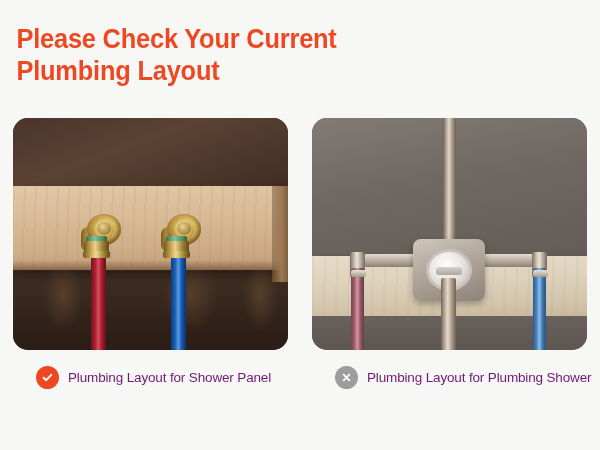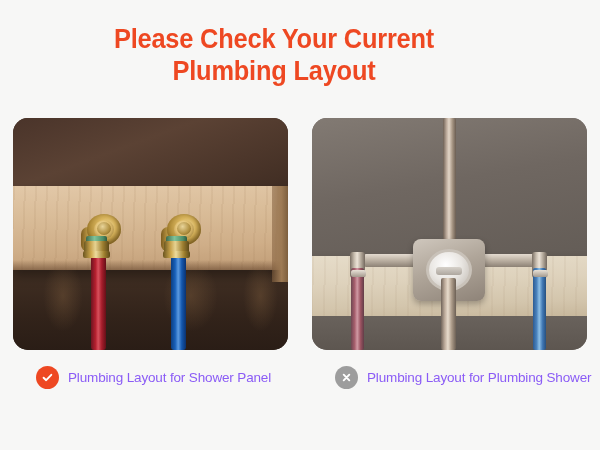--- a/index.html
+++ b/index.html
@@ -15,21 +15,20 @@
     overflow: hidden;
     position: relative;
   }
 
   
   .title-block {
     position: absolute;
     left: 0;
     top: 24px;
     width: 548px;
-    text-align: center;
     line-height: 1.18;
   }
   .title-line {
     display: block;
     color: #ee4822;
     font-family: "Liberation Sans Narrow", "Liberation Sans", sans-serif;
     font-weight: bold;
     font-size: 27px;
     letter-spacing: -0.2px;
     transform: scaleX(0.94);
@@ -283,21 +282,21 @@
     display: flex;
     align-items: center;
     justify-content: center;
   }
   .badge-ok { background: #ee4822; }
   .badge-no { background: #9d9d9d; }
   .badge svg { display: block; }
   .caption-text {
     font-family: "Liberation Sans", sans-serif;
     font-size: 13.5px;
-    color: #8b5cf6;
+    color: #701a75;
     letter-spacing: -0.15px;
     white-space: nowrap;
   }
 </style>
 </head>
 <body>
 
 <div class="title-block">
   <span class="title-line">Please Check Your Current</span>
   <span class="title-line">Plumbing Layout</span>

